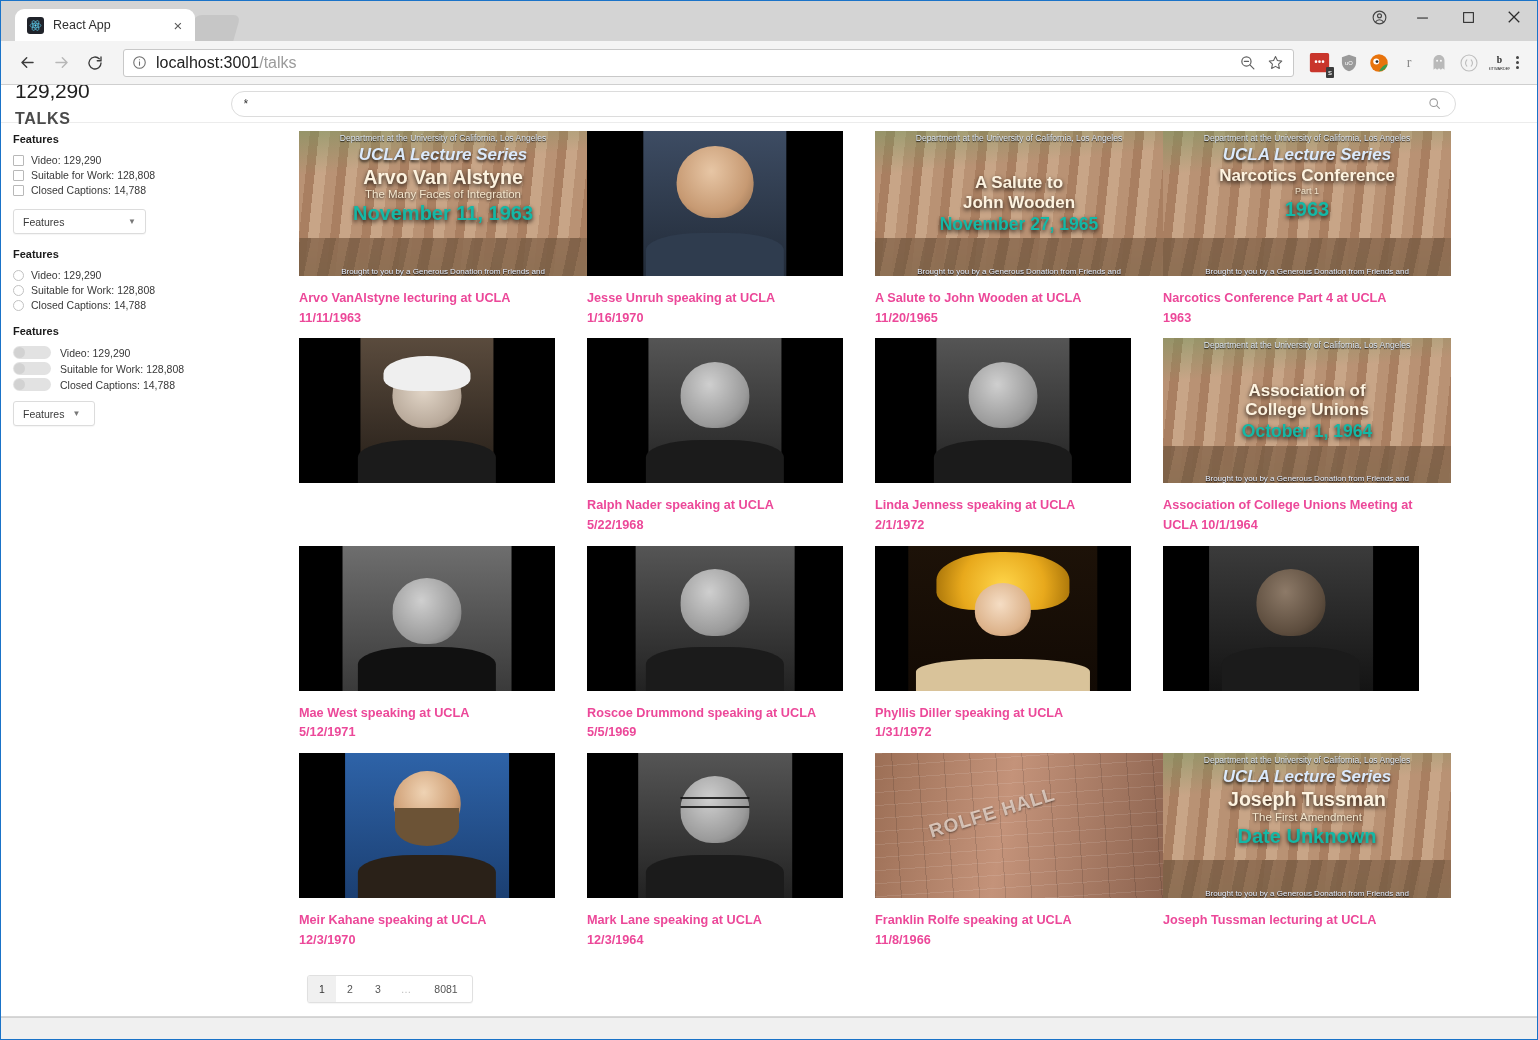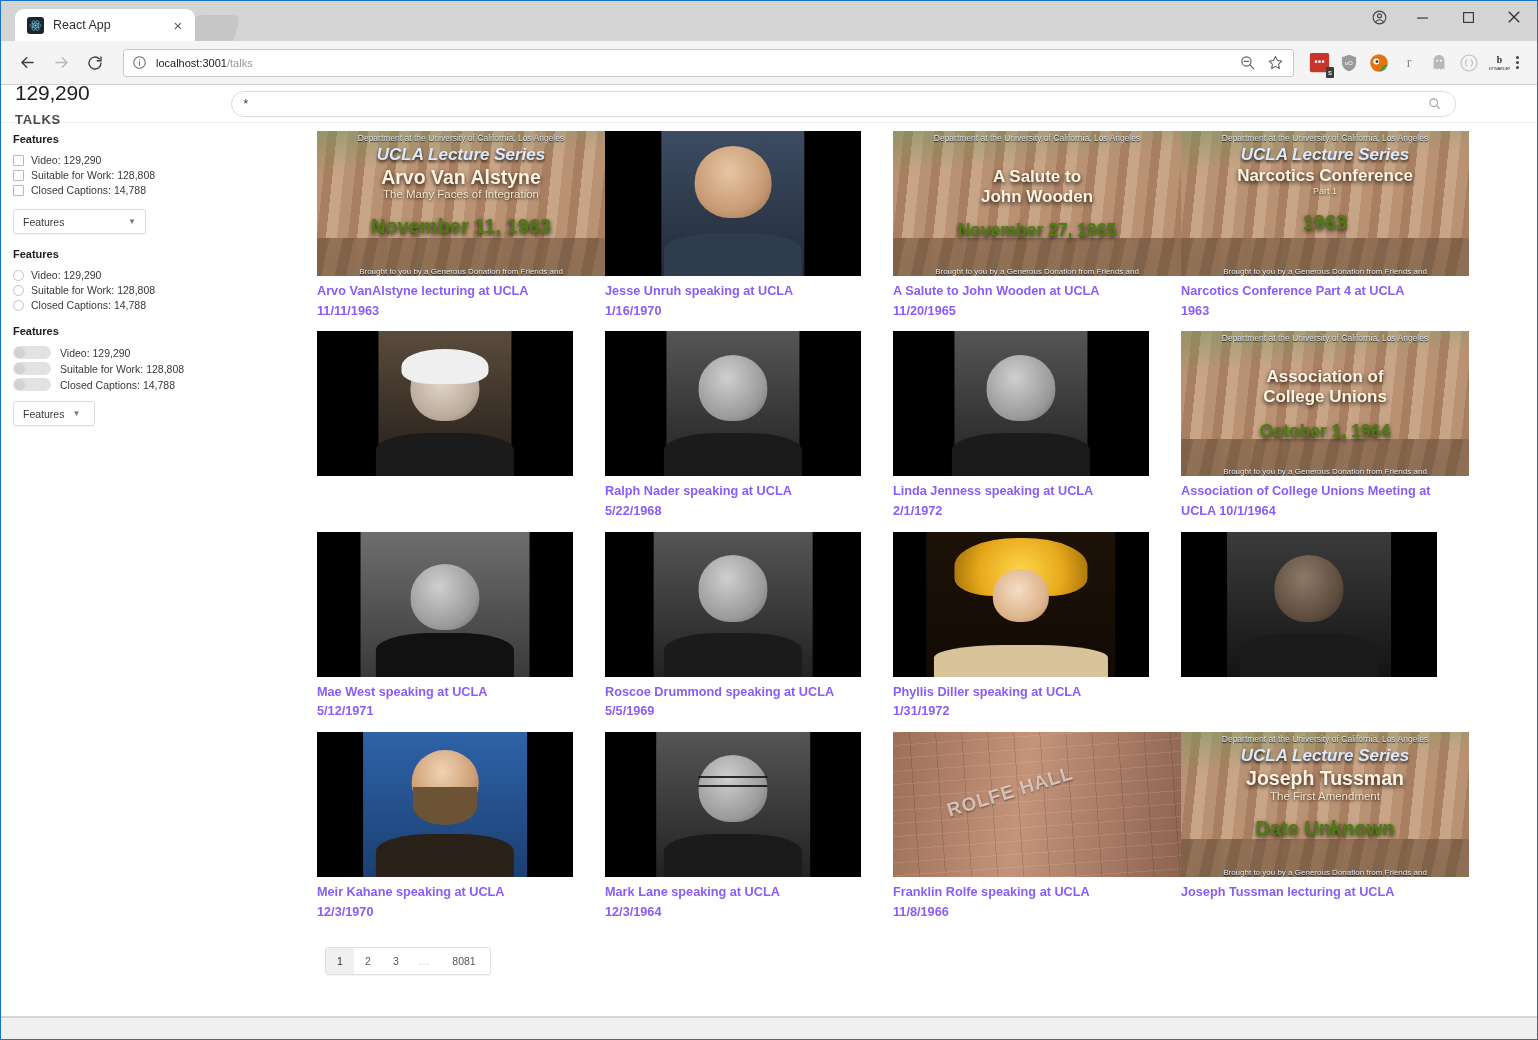--- a/index.html
+++ b/index.html
@@ -106,21 +106,21 @@
     border-radius: 3px;
     display: flex; align-items: center;
     padding: 0 8px;
     gap: 8px;
   }
   .info-icon {
     width: 16px; height: 16px;
     flex: 0 0 auto;
     color: #6d6d6d;
   }
-  .url { font-size: 11px; color: #9b9b9b; white-space: nowrap; }
+  .url { font-size: 16px; color: #9b9b9b; white-space: nowrap; }
   .url b { color: #202020; font-weight: normal; }
   .omni-right { margin-left: auto; display: flex; align-items: center; gap: 10px; }
   .omni-icon { width: 18px; height: 18px; color: #5f5f5f; }
 
   .ext-bar { display: flex; align-items: center; gap: 8px; padding-left: 4px; }
   .ext {
     width: 22px; height: 22px;
     display: flex; align-items: center; justify-content: center;
     position: relative;
     flex: 0 0 auto;
@@ -151,21 +151,21 @@
     display: flex; align-items: center;
     padding: 0 14px;
     flex: 0 0 auto;
     border-bottom: 1px solid #ececec;
   }
   .count-block { display: flex; align-items: baseline; gap: 7px; flex-direction: column; }
   .count-num {
     font-size: 21px; color: #1f1f1f; letter-spacing: -0.2px;
   }
   .count-label {
-    font-size: 13px; color: #4a4a4a;
+    font-size: 16px; color: #4a4a4a;
     letter-spacing: 0.7px; font-weight: bold;
   }
   .search-wrap {
     margin-left: 141px;
     flex: 1 1 auto;
     max-width: 1225px;
     height: 26px;
     border: 1px solid #dcdcdc;
     border-radius: 13px;
     display: flex; align-items: center;
@@ -180,21 +180,21 @@
     background: transparent;
     padding: 0;
   }
   .search-submit {
     width: 16px; height: 16px;
     color: #909090;
     display: flex; align-items: center; justify-content: center;
     flex: 0 0 auto;
   }
 
-  .body-cols { flex: 1 1 auto; display: flex; overflow: hidden; gap: 18px; }
+  .body-cols { flex: 1 1 auto; display: flex; overflow: hidden; }
 
   
   .sidebar {
     width: 290px;
     flex: 0 0 auto;
     padding: 10px 12px 0 12px;
   }
   .facet-title {
     font-size: 11px; font-weight: bold; color: #1b1b1b;
     margin: 0 0 9px 0;
@@ -275,22 +275,22 @@
     width: 256px; height: 145px;
     background: #000;
     overflow: hidden;
     position: relative;
     display: block;
   }
   .thumb.wide { width: 288px; padding-left: 33px; }
   .card-title {
     font-size: 12.7px;
     line-height: 1.55;
-    color: #8b5cf6;
-    margin-top: 6px;
+    color: #ec4899;
+    margin-top: 13px;
     font-weight: bold;
     max-width: 270px;
   }
 
   
   .ucla-plate {
     position: absolute; inset: 0;
     background:
       linear-gradient(175deg, rgba(120,150,95,.55) 0%, rgba(120,150,95,0) 26%),
       linear-gradient(0deg, rgba(108,138,88,.5) 0%, rgba(108,138,88,0) 20%),
@@ -340,23 +340,23 @@
     white-space: nowrap;
   }
   .plate-name.sm { font-size: 17px; }
   .plate-sub {
     font-size: 11.5px; color: #f4e6cd;
     text-shadow: 0 1px 3px rgba(0,0,0,.85);
     margin-top: 1px; white-space: nowrap;
   }
   .plate-sub.tiny { font-size: 9px; }
   .plate-date {
-    font-size: 20px; font-weight: bold; color: #4d7c0f;
+    font-size: 20px; font-weight: bold; color: #14b8a6;
     text-shadow: 0 2px 4px rgba(0,0,0,.85);
-    margin-top: 15px; white-space: nowrap;
+    margin-top: 2px; white-space: nowrap;
   }
   .plate-date.sm { font-size: 17.5px; }
   .plate-foot {
     position: absolute; left: 0; right: 0; bottom: 0;
     font-size: 8px; color: #e6efff;
     text-shadow: 0 1px 1px rgba(0,0,0,.9);
     white-space: nowrap; overflow: hidden;
   }
   .plate-center {
     justify-content: center; padding-top: 0;

